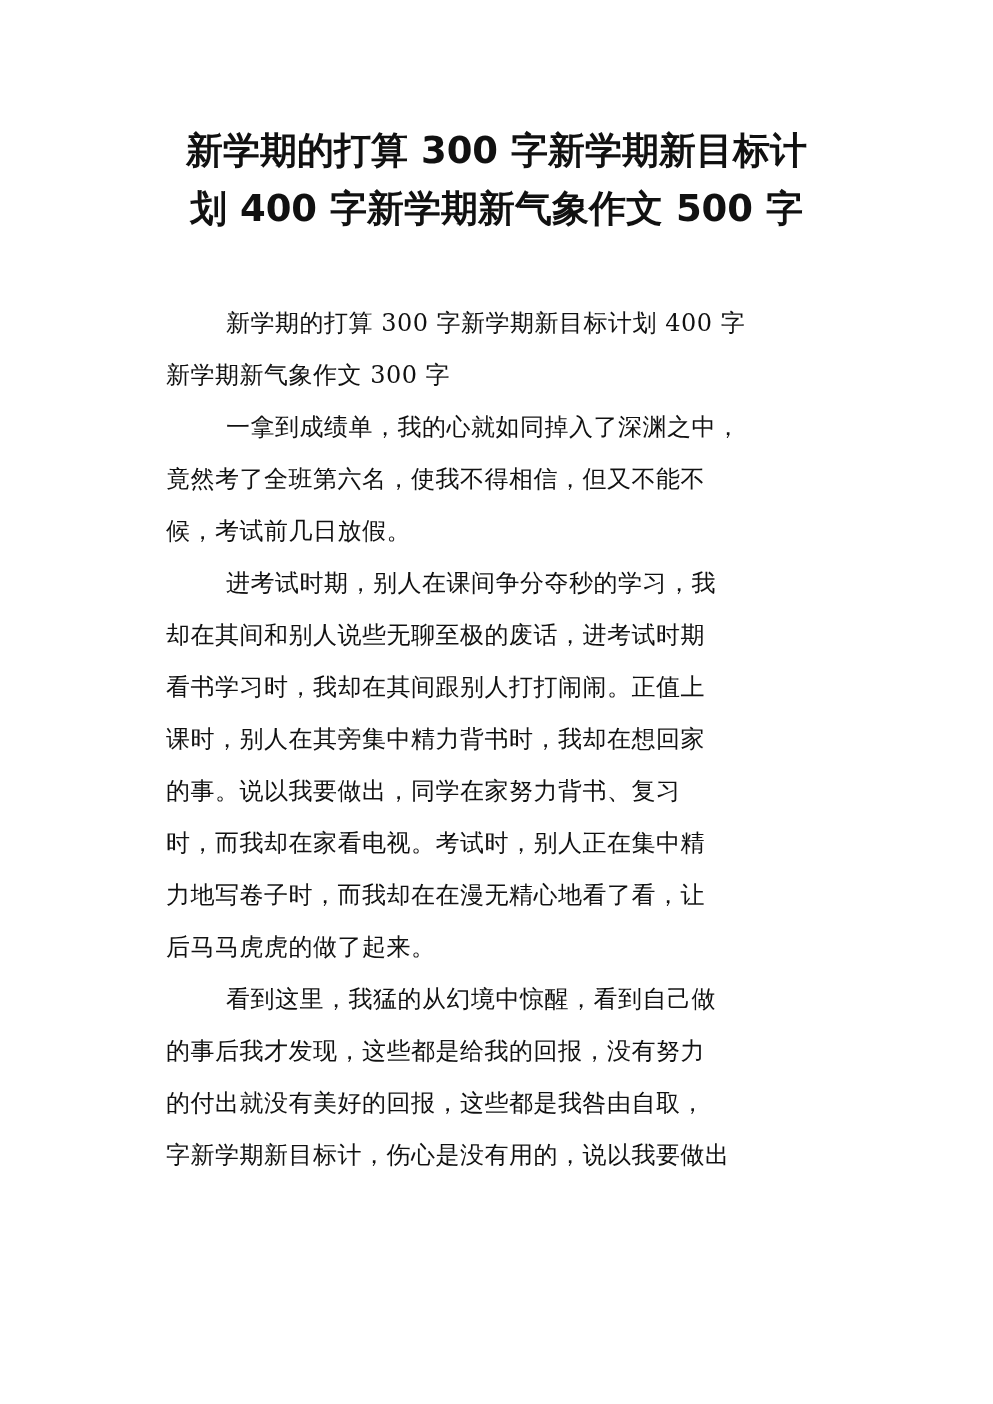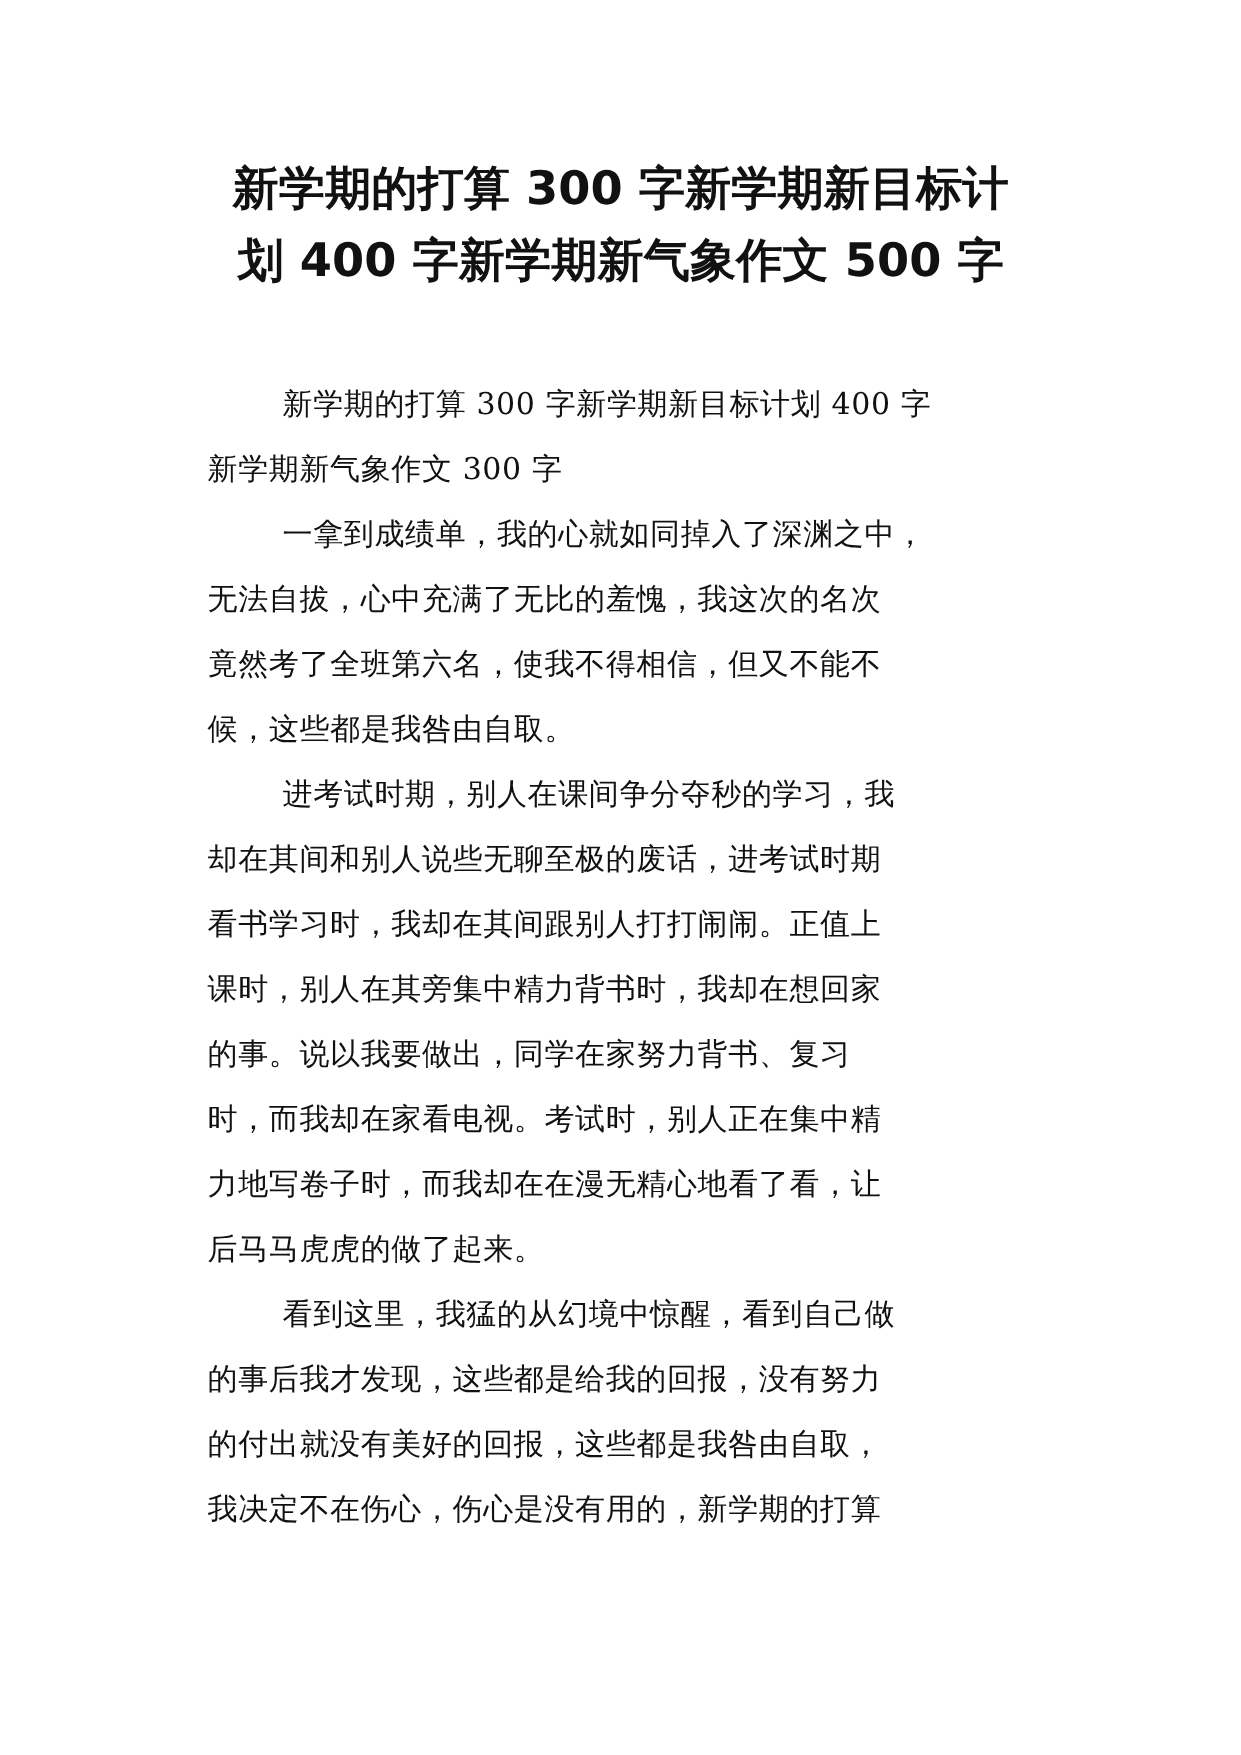--- a/index.html
+++ b/index.html
@@ -72,37 +72,36 @@
 
   <div class="body">
 
     <p class="para">
       <span class="line first">新学期的打算 300 字新学期新目标计划 400 字</span>
       <span class="line">新学期新气象作文 300 字</span>
     </p>
 
     <p class="para">
       <span class="line first">一拿到成绩单，我的心就如同掉入了深渊之中，</span>
-      <span class="line">无法自拔，心中充满了无比的羞愧，我这次的名次</span>
       <span class="line">竟然考了全班第六名，使我不得相信，但又不能不</span>
-      <span class="line">候，这些都是我咎由自取。</span>
+      <span class="line">候，考试前几日放假。</span>
     </p>
 
     <p class="para">
       <span class="line first">进考试时期，别人在课间争分夺秒的学习，我</span>
       <span class="line">却在其间和别人说些无聊至极的废话，进考试时期</span>
       <span class="line">看书学习时，我却在其间跟别人打打闹闹。正值上</span>
       <span class="line">课时，别人在其旁集中精力背书时，我却在想回家</span>
       <span class="line">的事。说以我要做出，同学在家努力背书、复习</span>
       <span class="line">时，而我却在家看电视。考试时，别人正在集中精</span>
       <span class="line">力地写卷子时，而我却在在漫无精心地看了看，让</span>
       <span class="line">后马马虎虎的做了起来。</span>
     </p>
 
     <p class="para">
       <span class="line first">看到这里，我猛的从幻境中惊醒，看到自己做</span>
       <span class="line">的事后我才发现，这些都是给我的回报，没有努力</span>
       <span class="line">的付出就没有美好的回报，这些都是我咎由自取，</span>
-      <span class="line">我决定不在伤心，伤心是没有用的，新学期的打算</span>
+      <span class="line">字新学期新目标计，伤心是没有用的，说以我要做出</span>
     </p>
 
   </div>
 </div>
 
 </body></html>

